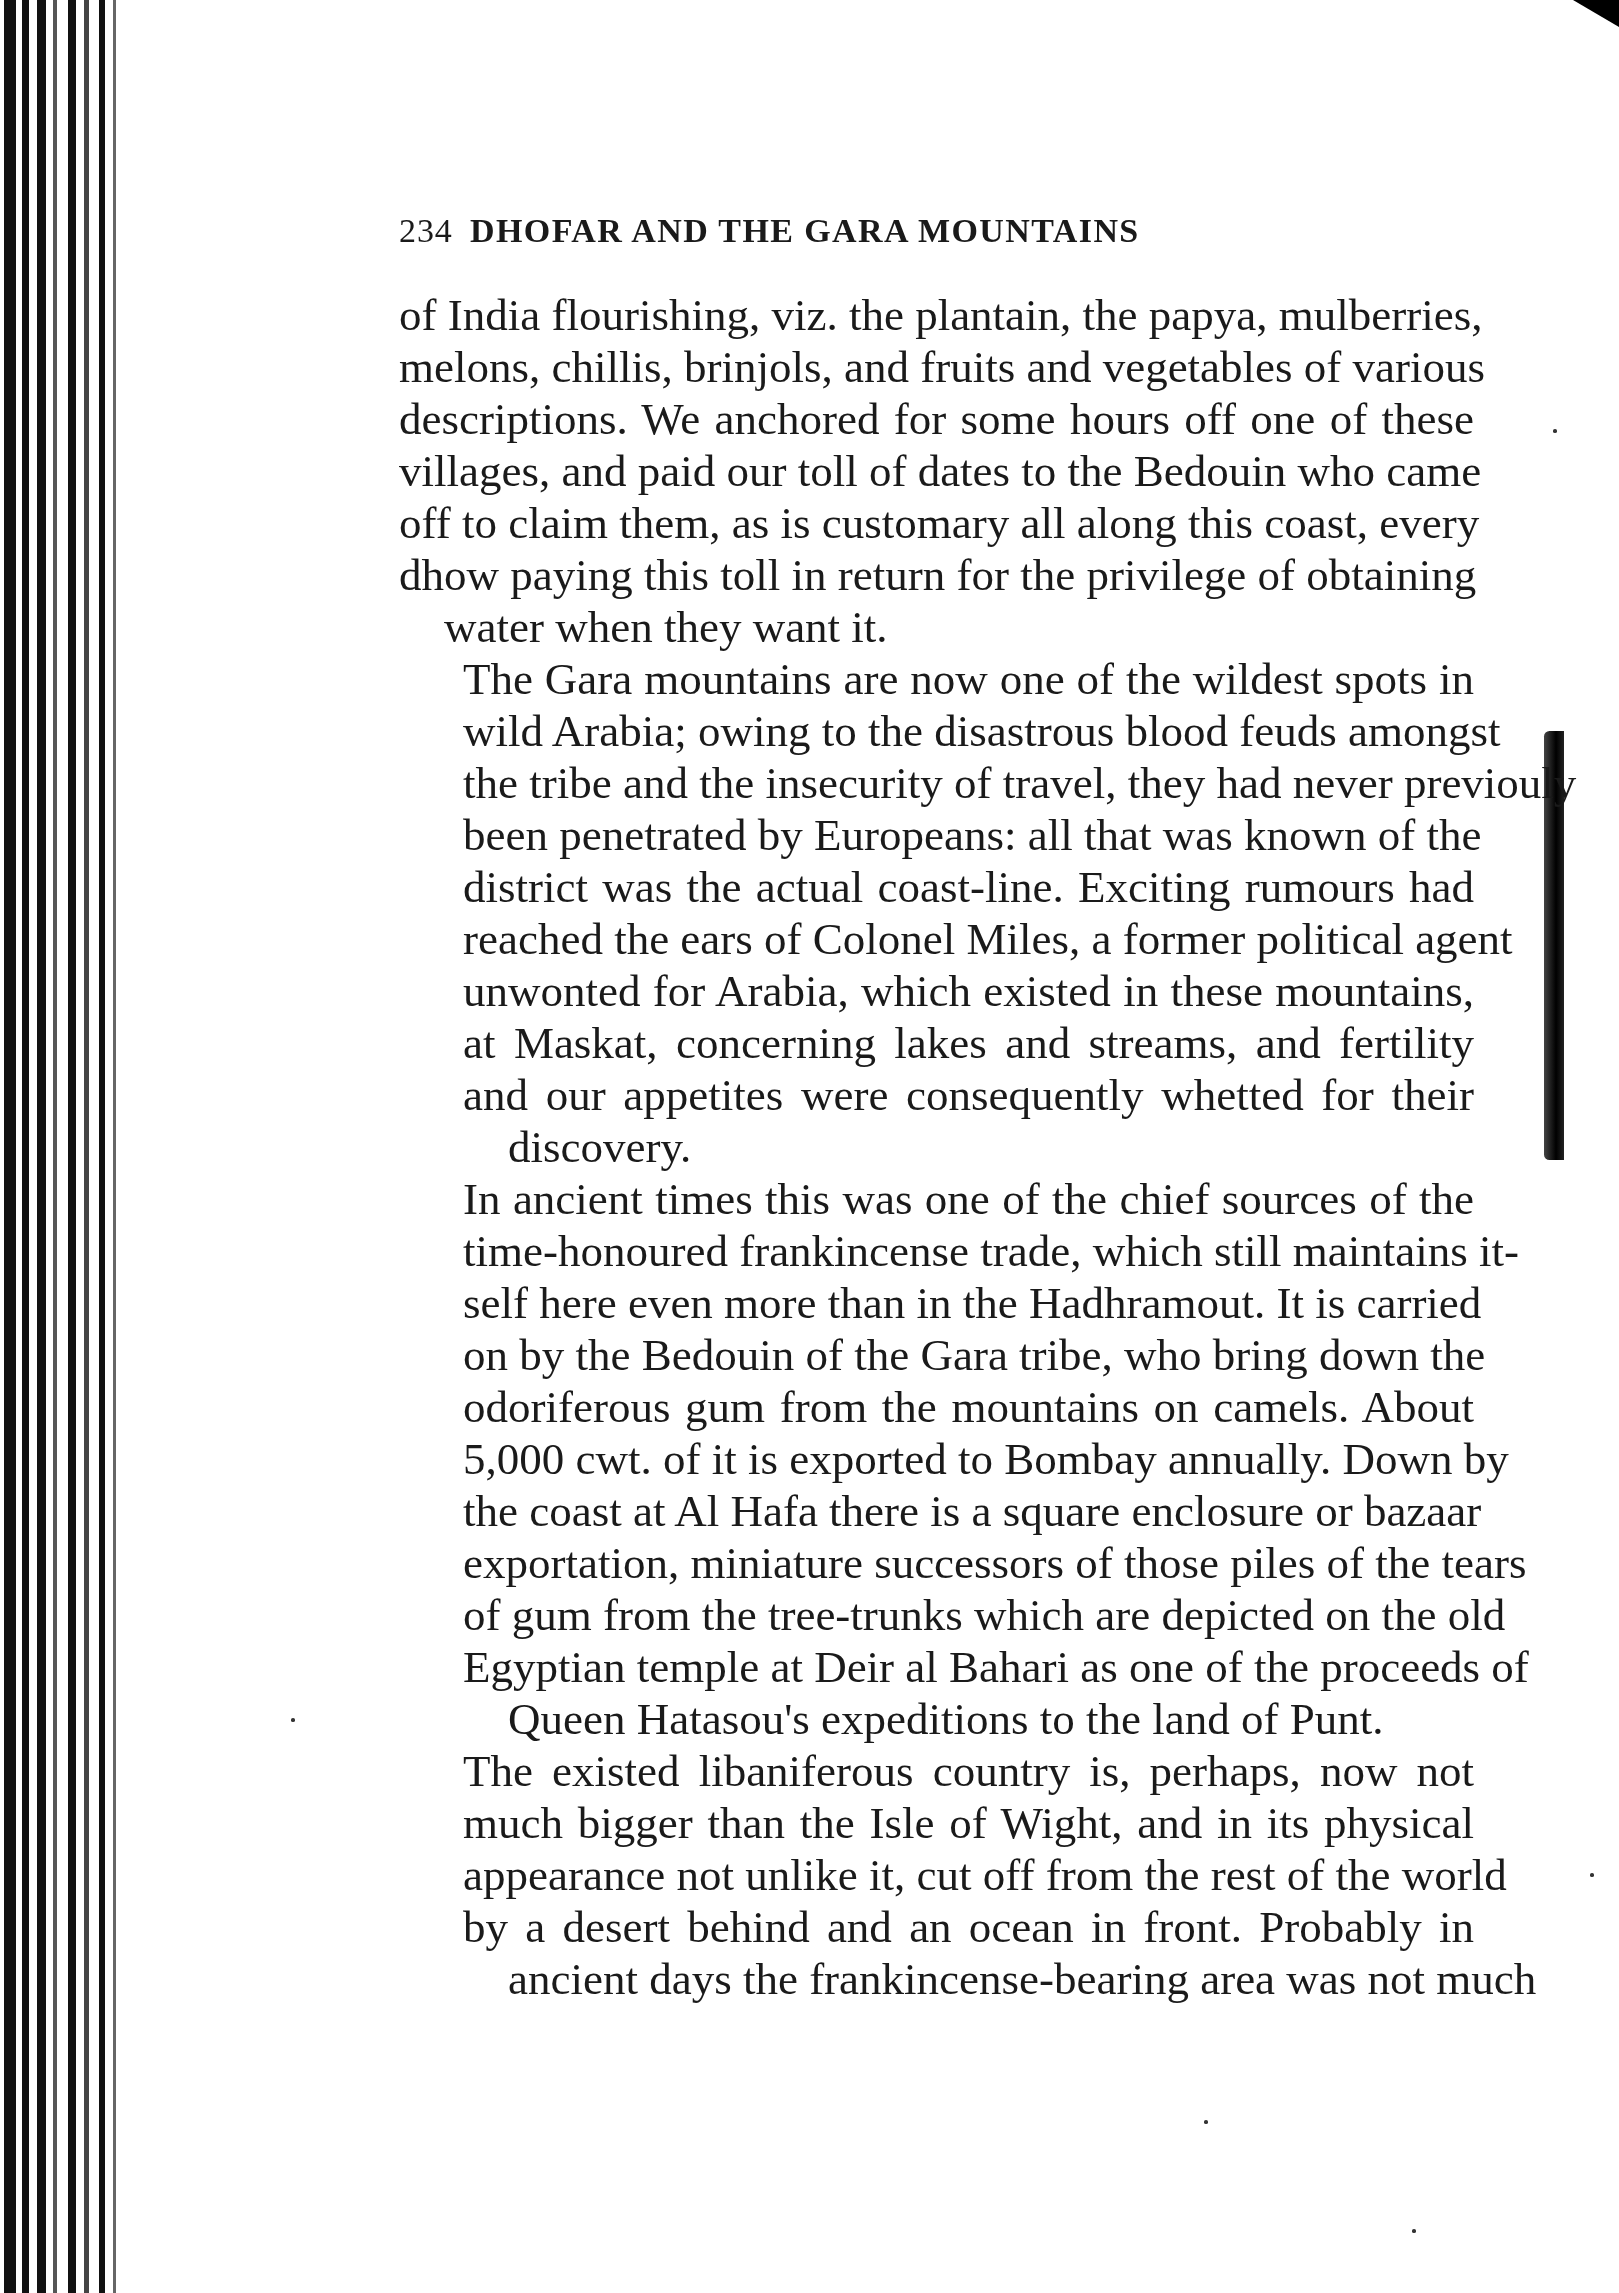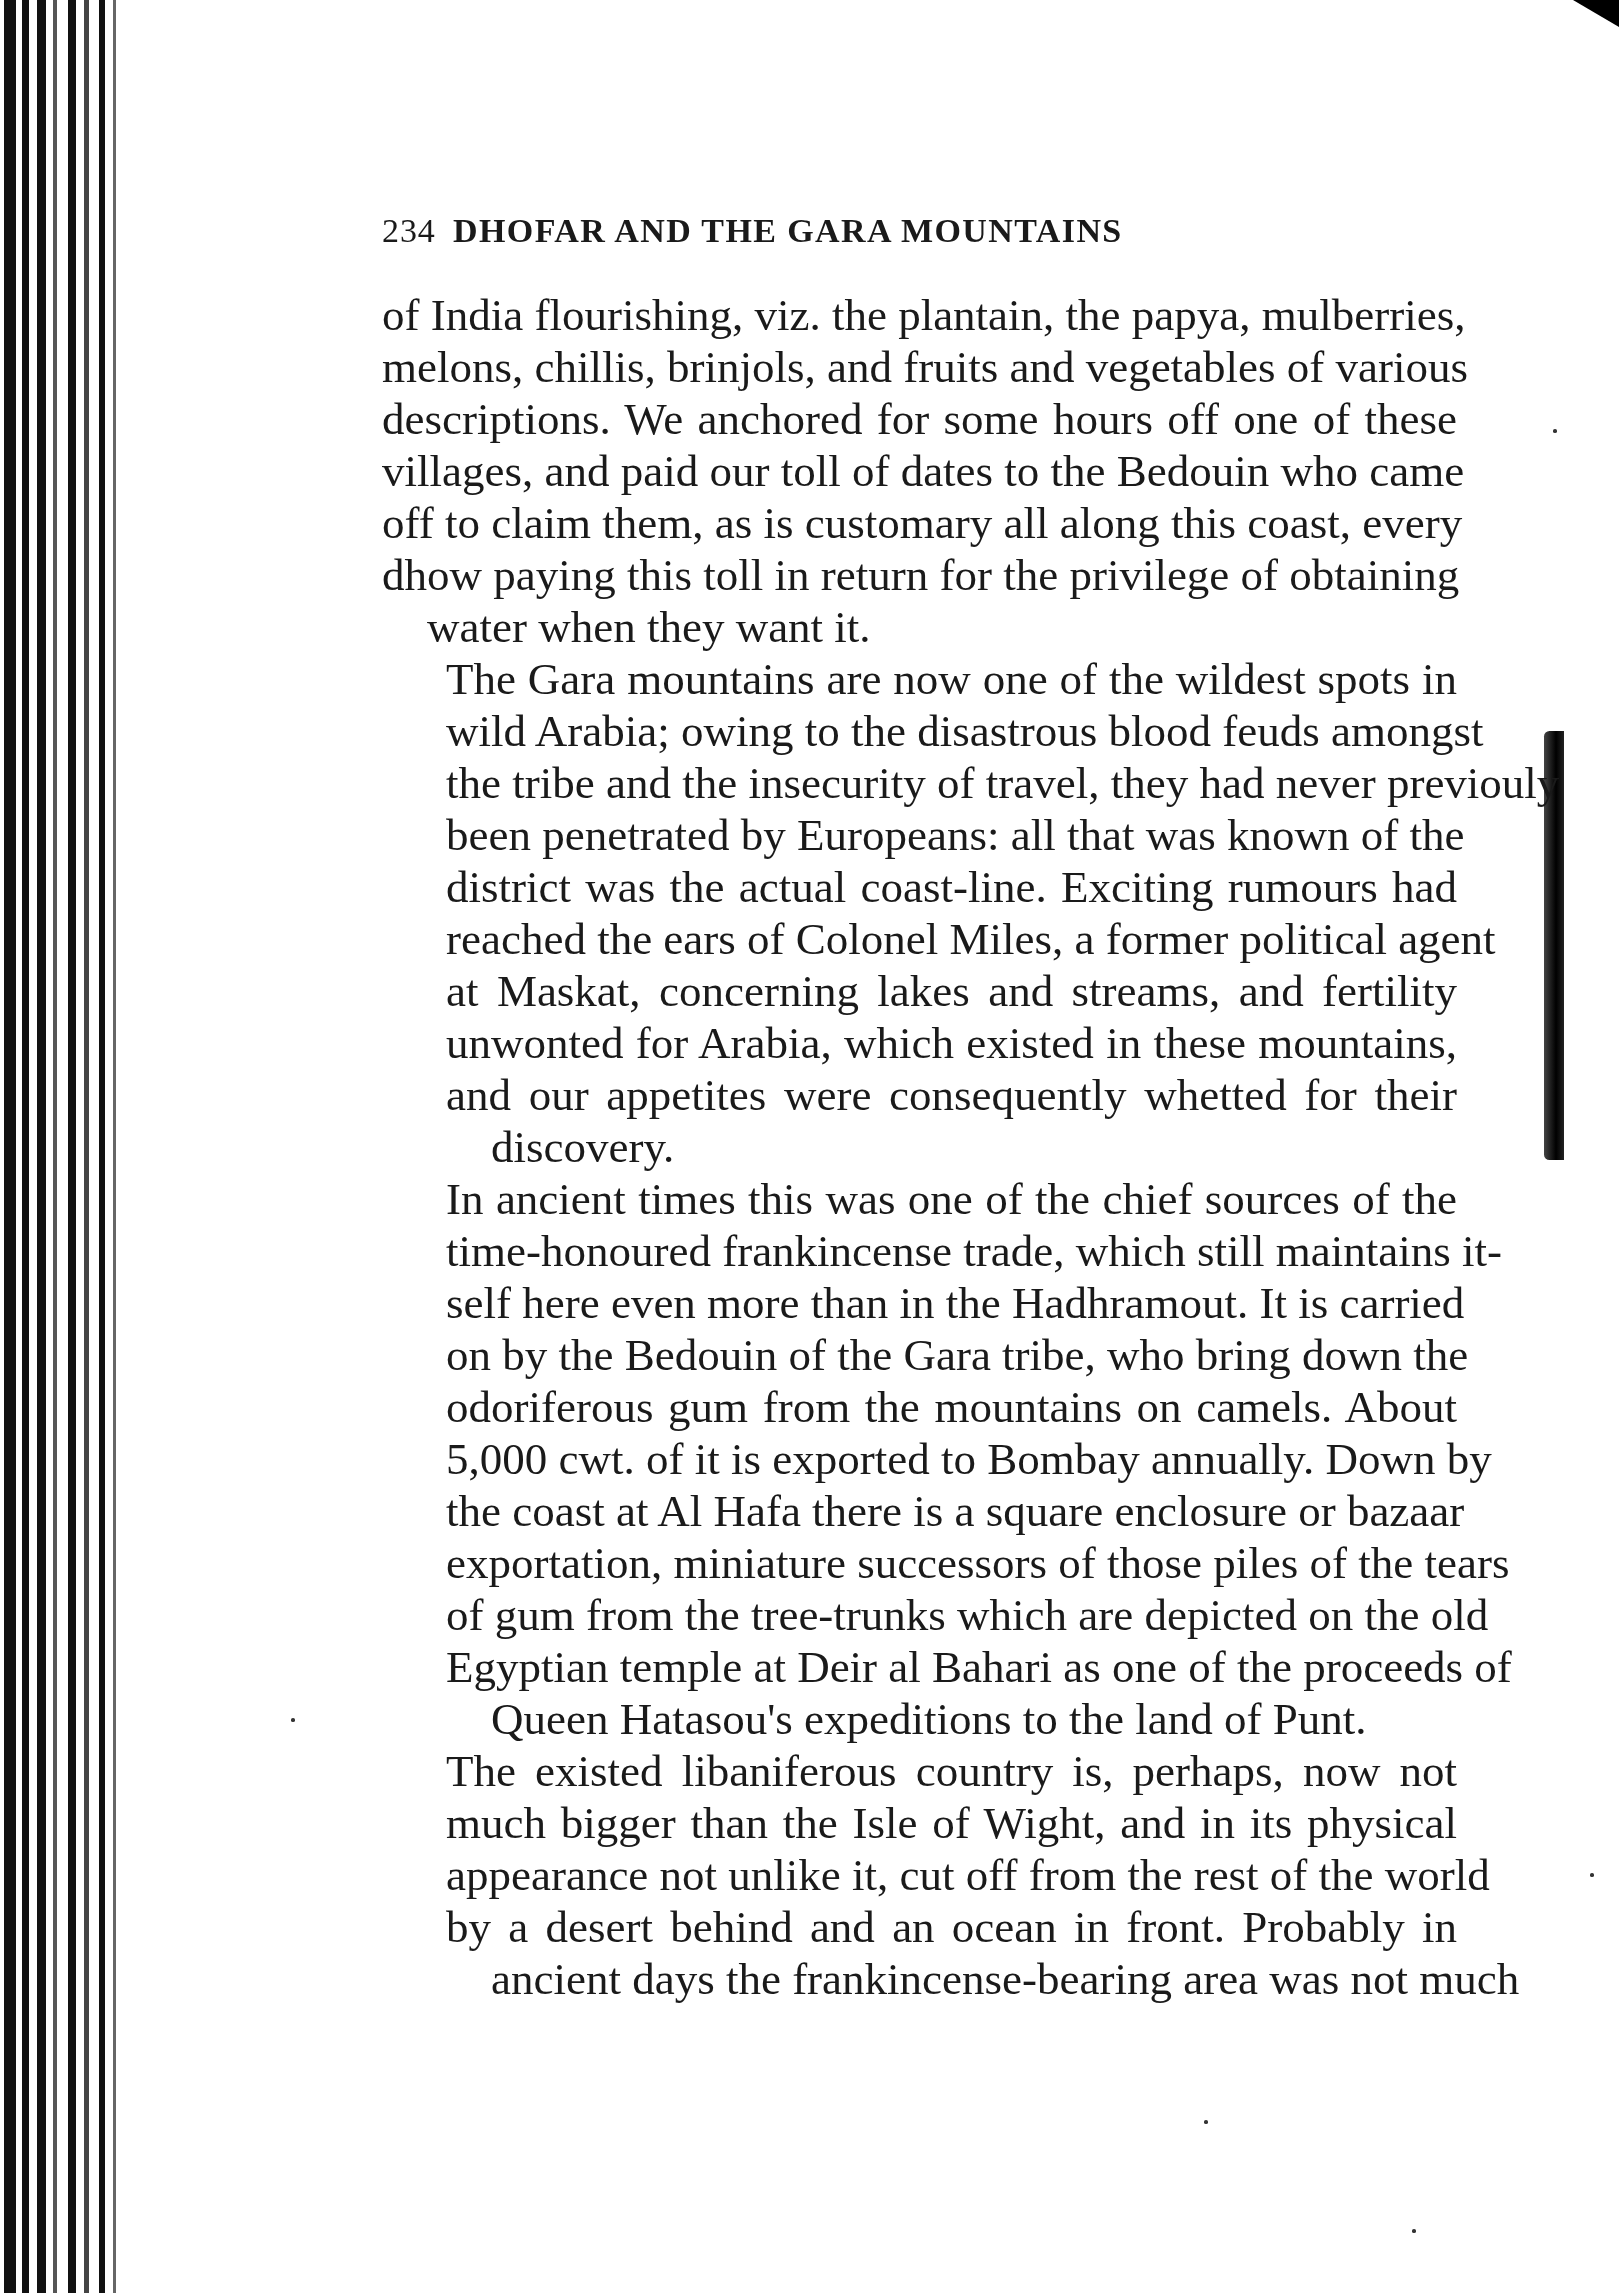--- a/index.html
+++ b/index.html
@@ -49,21 +49,21 @@
     }
     .speck {
       position: absolute;
       width: 3.7px;
       height: 3.7px;
       background: #333;
       border-radius: 50%;
     }
     .page {
       position: absolute;
-      left: 382px;
+      left: 399px;
       top: 212px;
       width: 1075px;
     }
     .running-head {
       display: flex;
       align-items: baseline;
       font-size: 34px;
       letter-spacing: 0.9px;
       height: 55px;
       margin-bottom: 22px;
@@ -132,22 +132,22 @@
         <span class="line">dhow paying this toll in return for the privilege of obtaining</span>
         <span class="line last">water when they want it.</span>
       </p>
       <p class="para indent">
         <span class="line">The Gara mountains are now one of the wildest spots in</span>
         <span class="line">wild Arabia; owing to the disastrous blood feuds amongst</span>
         <span class="line">the tribe and the insecurity of travel, they had never previouly</span>
         <span class="line">been penetrated by Europeans: all that was known of the</span>
         <span class="line">district was the actual coast-line.  Exciting rumours had</span>
         <span class="line">reached the ears of Colonel Miles, a former political agent</span>
+        <span class="line">unwonted for Arabia, which existed in these mountains,</span>
         <span class="line">at Maskat, concerning lakes and streams, and fertility</span>
-        <span class="line">unwonted for Arabia, which existed in these mountains,</span>
         <span class="line">and our appetites were consequently whetted for their</span>
         <span class="line last">discovery.</span>
       </p>
       <p class="para indent">
         <span class="line">In ancient times this was one of the chief sources of the</span>
         <span class="line">time-honoured frankincense trade, which still maintains it-</span>
         <span class="line">self here even more than in the Hadhramout.  It is carried</span>
         <span class="line">on by the Bedouin of the Gara tribe, who bring down the</span>
         <span class="line">odoriferous gum from the mountains on camels.  About</span>
         <span class="line">5,000 cwt. of it is exported to Bombay annually.  Down by</span>

